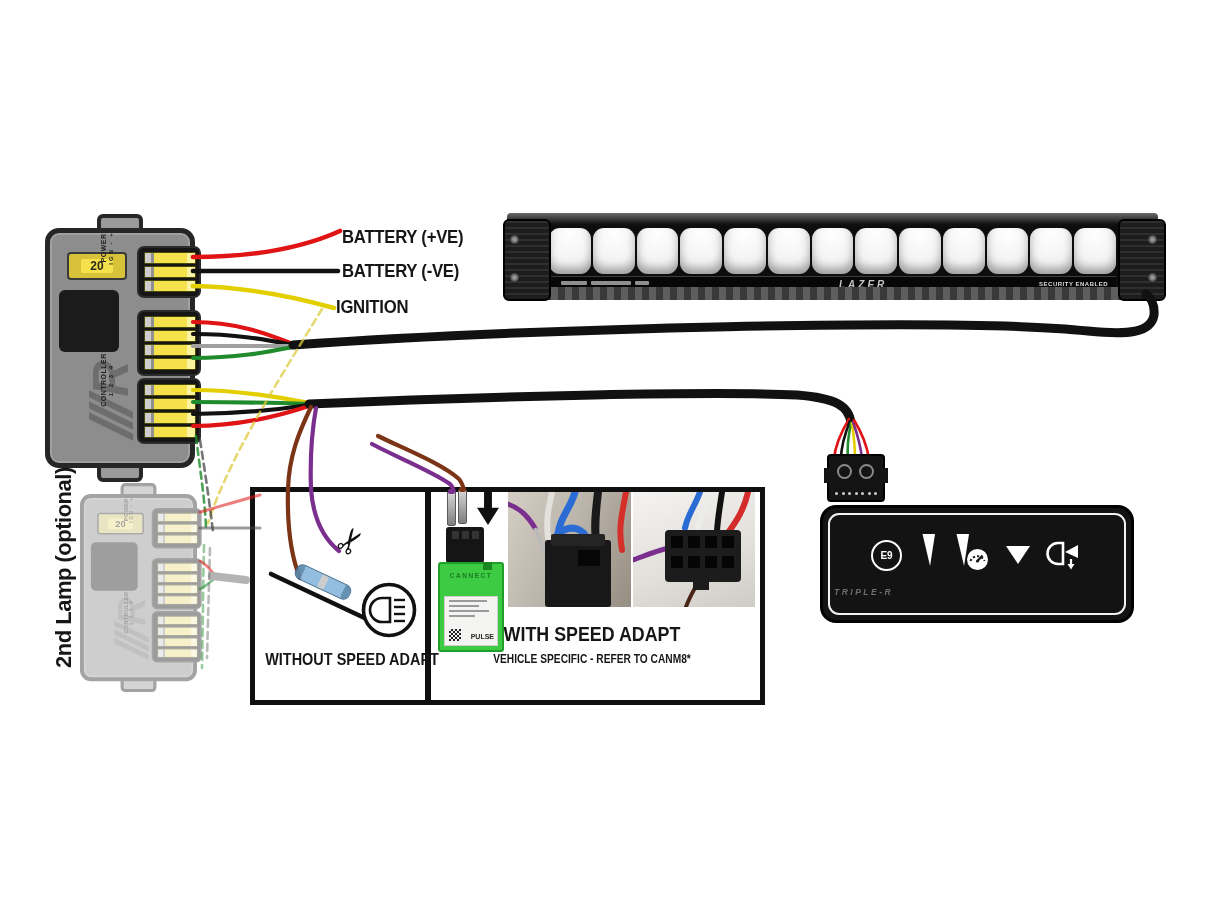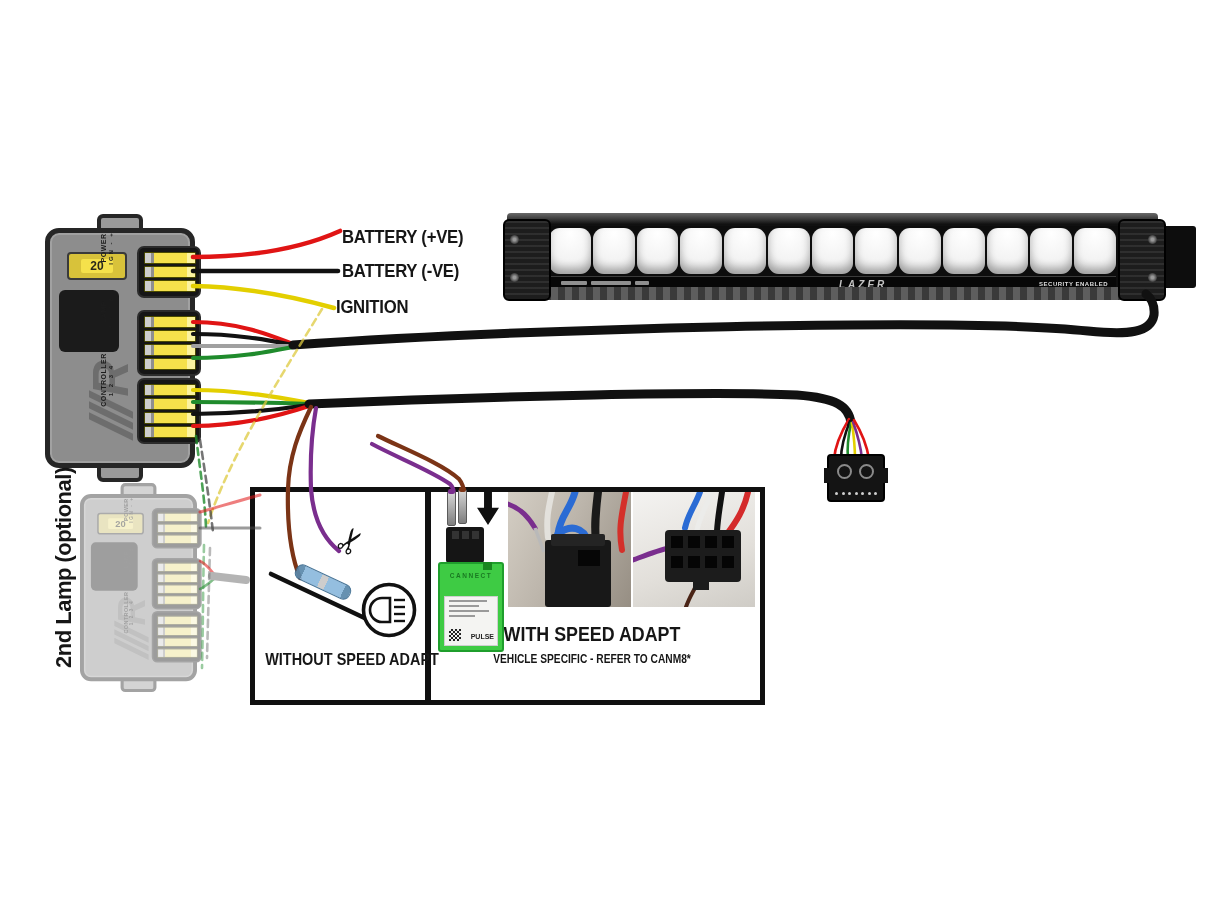--- a/index.html
+++ b/index.html
@@ -56,21 +56,21 @@
         transform-origin:left center;white-space:nowrap;z-index:10;letter-spacing:-.3px;}
   .vlabel{font-weight:bold;font-size:22px;color:#161616;white-space:nowrap;
         transform:rotate(-90deg);transform-origin:center;text-align:center;z-index:10;
         letter-spacing:-.5px;}
 
   
   .lightbar{left:505px;top:213px;width:655px;height:89px;z-index:10;}
   .bar-top{position:absolute;left:2px;top:0;width:651px;height:16px;border-radius:4px 4px 0 0;
         background:linear-gradient(#6a6a6a,#111 70%);}
   .bar-mid{position:absolute;left:0;top:13px;width:655px;height:62px;background:#0d0d0d;
-        border-radius:3px;padding-left:36px;}
+        border-radius:3px;}
   .pods{position:absolute;left:44px;top:2px;width:567px;height:46px;display:flex;gap:2px;}
   .pod{flex:1;border-radius:11px;
         background:radial-gradient(130% 150% at 50% 12%,#fff 0%,#f3f3f3 40%,#d7d7d7 68%,#a2a2a2 100%);
         box-shadow:inset 0 -6px 8px rgba(0,0,0,.28);}
   .bar-strip{position:absolute;left:44px;top:50px;width:567px;height:14px;background:#070707;
         border-top:1px solid #3c3c3c;}
   .certmarks{position:absolute;left:12px;top:4px;display:flex;gap:4px;align-items:center;}
   .certmarks i{display:block;height:4px;background:#8f8f8f;border-radius:1px;}
   .brandtxt{position:absolute;left:290px;top:2px;font-size:10px;font-weight:bold;
         font-style:italic;letter-spacing:3px;color:#c4c4c4;}
@@ -368,20 +368,40 @@
         <rect x="55" y="64" width="12" height="12" fill="#050505"></rect>
       <rect x="72" y="64" width="12" height="12" fill="#050505"></rect>
         <rect x="89" y="64" width="12" height="12" fill="#050505"></rect>
       <rect x="60" y="88" width="16" height="10" fill="#1c1c1c"></rect>
     </svg>
   </div>
 
   <div class="boxtitle abs" style="left:432px;top:622px;width:320px;font-size:21px;">WITH SPEED ADAPT</div>
   <div class="boxtitle abs" style="left:432px;top:652px;width:320px;font-size:12px;">VEHICLE SPECIFIC - REFER TO CANM8*</div>
 
+  <div class="switchpanel abs">
+    <div class="spoutline"></div>
+    <div class="e9">E9</div>
+    <div class="wedge" style="left:99px;top:26px;"></div>
+    <div class="wedge" style="left:133px;top:26px;"></div>
+    <svg class="abs" style="left:143px;top:40px;" width="23" height="23" viewBox="0 0 23 23">
+      <circle cx="11.5" cy="11.5" r="10.5" fill="#fff"></circle>
+      <path d="M4.5 13 A 7.5 7.5 0 0 1 18.5 13" fill="none" stroke="#1a1a1a" stroke-width="2" stroke-dasharray="2.2 2"></path>
+      <line x1="11.5" y1="13" x2="16.5" y2="7.5" stroke="#1a1a1a" stroke-width="2.2"></line>
+      <circle cx="11.5" cy="13" r="1.6" fill="#1a1a1a"></circle>
+    </svg>
+    <div class="tri"></div>
+    <svg class="abs" style="left:218px;top:32px;" width="38" height="30" viewBox="0 0 38 30">
+      <path d="M17 3 a10.5 10.5 0 0 0 0 21 l5 0 l0 -21 z" fill="none" stroke="#fff" stroke-width="2.6"></path>
+      <polygon points="24,12 37,5 37,18" fill="#fff"></polygon>
+      <line x1="30" y1="19" x2="30" y2="25" stroke="#fff" stroke-width="2.2"></line>
+      <polygon points="26.5,24 33.5,24 30,29.5" fill="#fff"></polygon>
+    </svg>
+    <div class="sbrand">TRIPLE-R</div>
+  </div>
 
   <div class="swconn abs">
     <span class="hole" style="left:8px;"></span>
     <span class="hole" style="left:30px;"></span>
     <span class="dots">
         <i></i>
         <i></i>
         <i></i>
         <i></i>
         <i></i>

